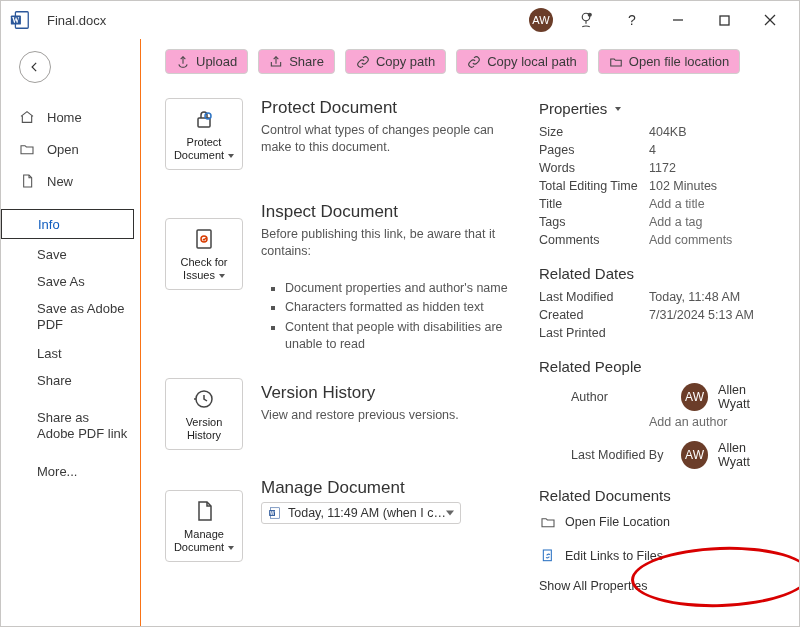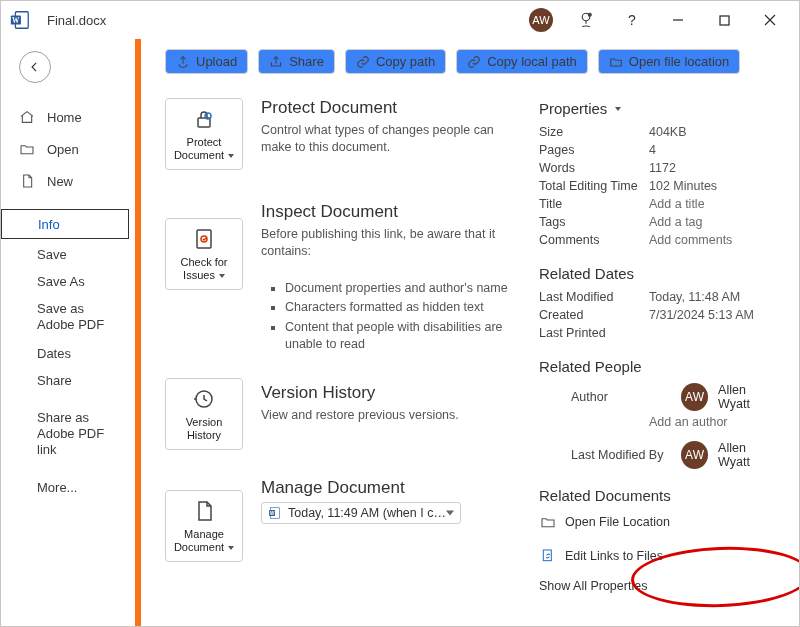--- a/index.html
+++ b/index.html
@@ -30,21 +30,21 @@
     background:#6b3d29; color:#fff; display:flex; align-items:center; justify-content:center;
     font-size:11px; margin-right: 10px;
   }
 
   
   .content { display:flex; height: calc(627px - 38px); }
 
   
   .sidebar {
     width: 140px;
-    border-right: 6px solid #f97316;
+    border-right: 1px solid #f97316;
     padding-top: 4px;
   }
   .back-btn {
     width: 32px; height: 32px; border-radius: 50%;
     border: 1px solid #a19f9d;
     display:flex; align-items:center; justify-content:center;
     margin: 8px 0 18px 18px;
     color:#3a3a3a;
   }
   .sb-item {
@@ -76,21 +76,21 @@
   .toolbar {
     display:flex; gap: 10px; margin-bottom: 24px;
   }
   .pill {
     border: 1px solid #d0cecd;
     border-radius: 4px;
     padding: 4px 10px;
     display:flex; align-items:center; gap:6px;
     font-size: 13px;
     color:#3a3a3a;
-    background:#3b82f6;
+    background:#f9a8d4;
   }
 
   .row { display:flex; }
 
   .tile {
     width: 78px; height: 72px;
     border: 1px solid #d0cecd;
     border-radius: 4px;
     display:flex; flex-direction:column; align-items:center; justify-content:center;
     gap:4px;
@@ -253,21 +253,21 @@
     <div class="sb-item sub-sm">
       <span>Save</span>
     </div>
     <div class="sb-item sub-sm">
       <span>Save As</span>
     </div>
     <div class="sb-item sub-sm" style="line-height:1.25;">
       <span>Save as Adobe PDF</span>
     </div>
     <div class="sb-item sub-sm">
-      <span>Dates</span>
+      <span>Last</span>
     </div>
     <div class="sb-item sub-sm">
       <span>Share</span>
     </div>
     <div class="sb-spacer"></div>
     <div class="sb-item sub-sm" style="line-height:1.25;">
       <span>Share as Adobe PDF link</span>
     </div>
     <div class="sb-spacer"></div>
     <div class="sb-item sub-sm">

